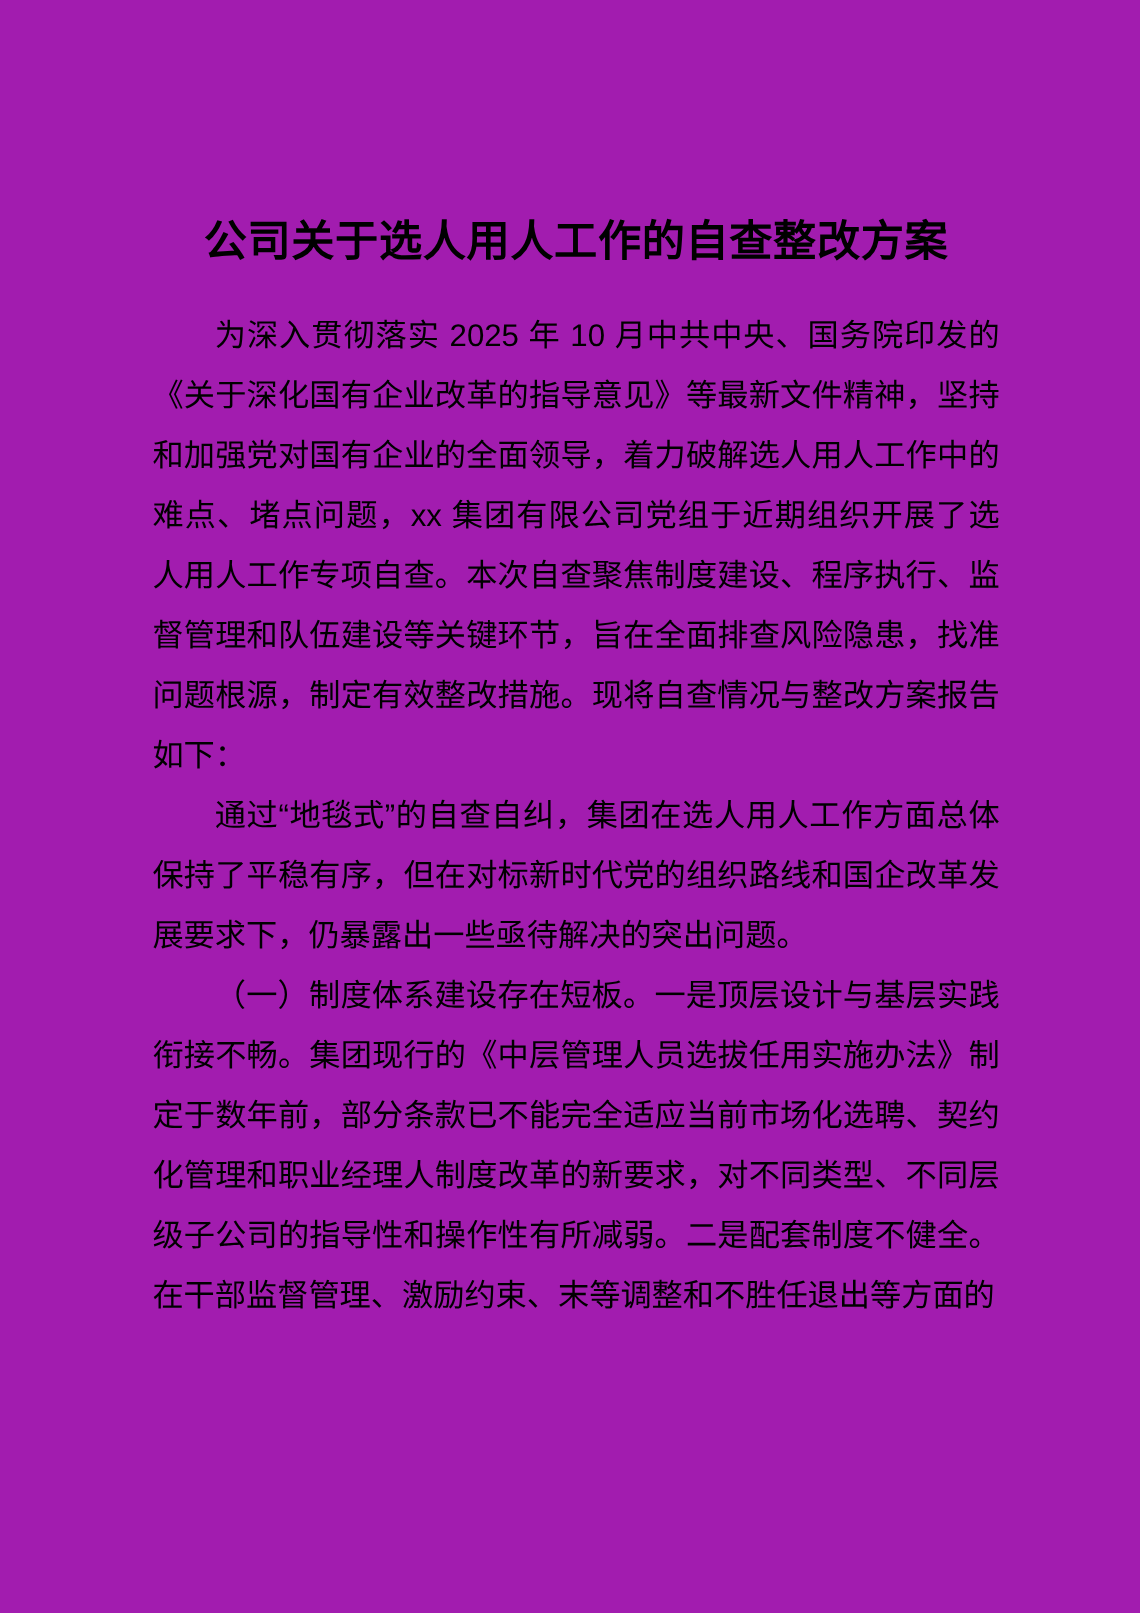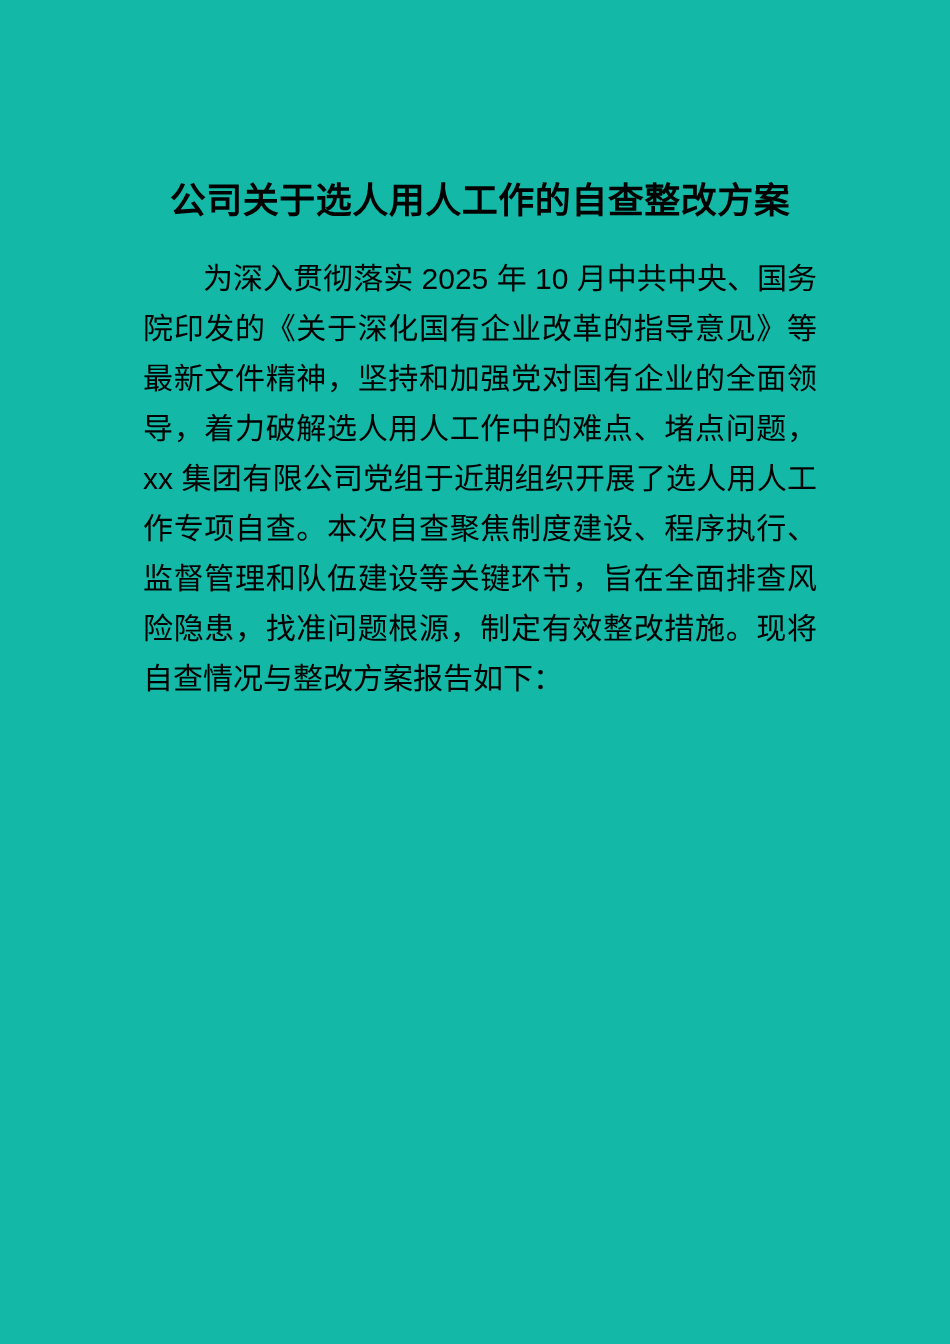--- a/index.html
+++ b/index.html
@@ -5,51 +5,53 @@
   html, body {
     margin: 0;
     padding: 0;
     background: #ffffff;
   }
   .page {
     position: relative;
     width: 950px;
     height: 1344px;
     margin: 0 auto;
-    background: #14b8a6;
+    background: #a21caf;
     overflow: hidden;
     font-family: "Liberation Sans", "DejaVu Sans", sans-serif;
     color: #000000;
   }
   .doc {
     position: absolute;
     top: 176px;
     left: 127px;
     width: 706px;
   }
   .title {
     margin: 0 0 28px 0;
     font-size: 36px;
     font-weight: 700;
     line-height: 50px;
     text-align: center;
     letter-spacing: 0.5px;
     color: #000000;
   }
   .para {
-    margin: 16px;
-    font-size: 30px;
+    margin: 0;
+    font-size: 26px;
     line-height: 50px;
     text-align: justify;
     text-indent: 2em;
     color: #000000;
     word-break: break-all;
   }
 </style>
 </head>
 <body>
 
 <div class="page">
   <div class="doc">
     <h1 class="title">公司关于选人用人工作的自查整改方案</h1>
     <p class="para">为深入贯彻落实 2025 年 10 月中共中央、国务院印发的《关于深化国有企业改革的指导意见》等最新文件精神，坚持和加强党对国有企业的全面领导，着力破解选人用人工作中的难点、堵点问题，xx 集团有限公司党组于近期组织开展了选人用人工作专项自查。本次自查聚焦制度建设、程序执行、监督管理和队伍建设等关键环节，旨在全面排查风险隐患，找准问题根源，制定有效整改措施。现将自查情况与整改方案报告如下：</p>
+    <p class="para">通过“地毯式”的自查自纠，集团在选人用人工作方面总体保持了平稳有序，但在对标新时代党的组织路线和国企改革发展要求下，仍暴露出一些亟待解决的突出问题。</p>
+    <p class="para">（一）制度体系建设存在短板。一是顶层设计与基层实践衔接不畅。集团现行的《中层管理人员选拔任用实施办法》制定于数年前，部分条款已不能完全适应当前市场化选聘、契约化管理和职业经理人制度改革的新要求，对不同类型、不同层级子公司的指导性和操作性有所减弱。二是配套制度不健全。在干部监督管理、激励约束、末等调整和不胜任退出等方面的</p>
   </div>
 </div>
 
 </body></html>

